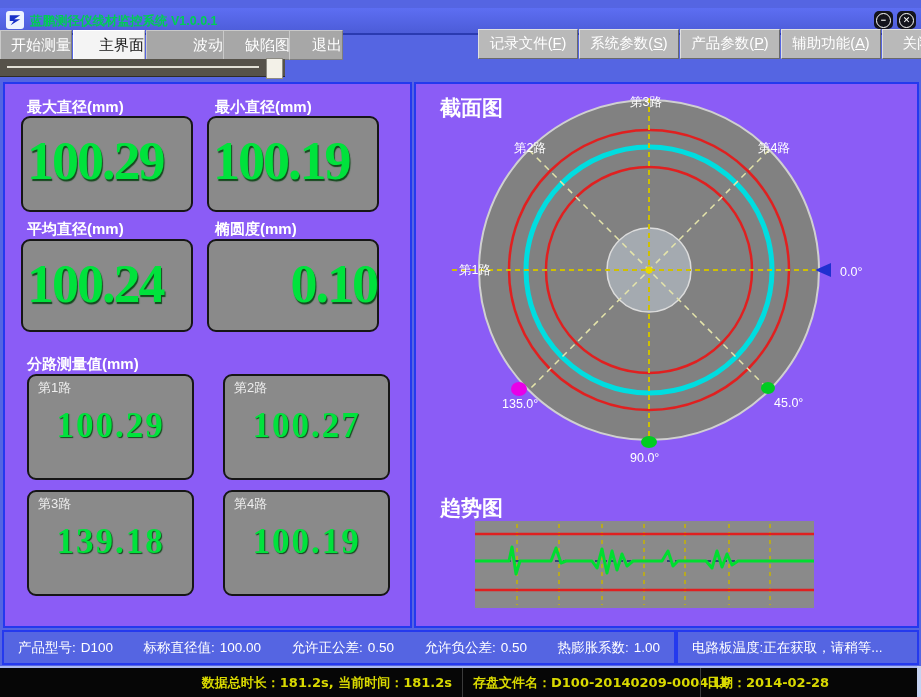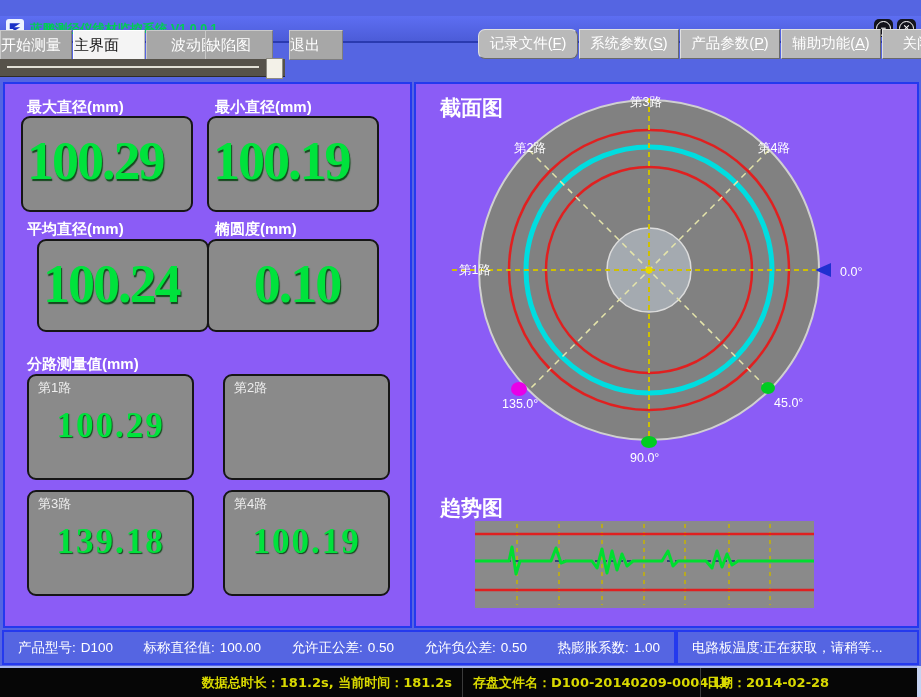--- a/index.html
+++ b/index.html
@@ -1,37 +1,37 @@
 <!DOCTYPE html>
 <html><head>
 <meta charset="utf-8">
 <style>
   html,body{margin:0;padding:0;background:#333;}
   .window{position:relative;width:921px;height:697px;background:#5565e2;overflow:hidden;
           font-family:"Liberation Sans","DejaVu Sans",sans-serif;}
   
-  .titlebar{position:absolute;left:0;top:16px;width:921px;height:25px;
+  .titlebar{position:absolute;left:0;top:8px;width:921px;height:25px;
             background:linear-gradient(#5d6ef2,#4c5cd8);border-bottom:2px solid #2a3ab0;text-align:right;}
   .logo{position:absolute;left:6px;top:3px;width:18px;height:18px;background:#eef3ff;
         border-radius:3px;display:flex;align-items:center;justify-content:center;}
   .title-text{position:absolute;left:30px;top:5px;font-size:12.5px;font-weight:bold;color:#00cd55;white-space:nowrap;}
   .win-btn{position:absolute;top:3px;width:19px;height:18px;background:#14141c;border-radius:5px;
            display:flex;align-items:center;justify-content:center;cursor:default;}
   .win-btn .ring{width:13px;height:13px;border:1.5px solid #fff;border-radius:50%;
                  display:flex;align-items:center;justify-content:center;
                  color:#fff;font-size:9px;line-height:9px;font-weight:bold;}
   .btn-min{right:28px;} .btn-close{right:5px;}
   
   .menu-btn{position:absolute;top:29px;height:28px;background:#b9b9b9;color:#fff;font-size:14.5px;
             text-align:center;line-height:27px;border:1px solid;white-space:nowrap;overflow:hidden;
             border-color:#e0e0e0 #6a6a6a #6a6a6a #e0e0e0;}
   .menu-btn .u{text-decoration:underline;}
   
   .tab{position:absolute;top:30px;height:28px;background:#a7a7a7;color:#fff;font-size:15px;
-       text-align:left;line-height:28px;border:1px solid;white-space:nowrap;overflow:hidden;
+       text-align:right;line-height:28px;border:1px solid;white-space:nowrap;overflow:hidden;
        border-color:#c9c9c9 #7e7e7e #7e7e7e #c9c9c9;}
   .tab.active{background:#f4f4f4;color:#101010;border-color:#fff #bbb #bbb #fff;}
   
   .slider-track{position:absolute;left:0;top:59px;width:285px;height:17px;background:#56524a;
                 border-bottom:1px solid #2f2c26;}
   .slider-line{position:absolute;left:7px;top:66px;width:252px;height:2px;background:#e2e0d6;}
   .slider-handle{position:absolute;left:266px;top:58px;width:15px;height:19px;background:#f3f1e8;
                  border:1px solid #8d8b82;}
   
   .panel{position:absolute;top:82px;height:546px;background:#8b5cf6;border:2px solid #2439ee;box-sizing:border-box;}
@@ -82,73 +82,74 @@
     </div>
     <span class="title-text">蓝鹏测径仪线材监控系统 V1.0.0.1</span>
     <div class="win-btn btn-min">
       <span class="ring">−</span>
     </div>
     <div class="win-btn btn-close">
       <span class="ring">✕</span>
     </div>
   </div>
 
-  <div class="menu-btn" style="left:478px;width:98px;border-radius:7px;">
+  <div class="menu-btn" style="left:478px;width:98px;">
     <span>记录文件(</span><span class="u">F</span><span>)</span>
   </div>
   <div class="menu-btn" style="left:579px;width:98px;">
     <span>系统参数(</span><span class="u">S</span><span>)</span>
   </div>
   <div class="menu-btn" style="left:680px;width:98px;">
     <span>产品参数(</span><span class="u">P</span><span>)</span>
   </div>
   <div class="menu-btn" style="left:781px;width:98px;">
     <span>辅助功能(</span><span class="u">A</span><span>)</span>
   </div>
   <div class="menu-btn" style="left:882px;width:97px;">
     <span>关闭报警</span><span class="u"></span><span></span>
   </div>
 
   <div class="tab" style="left:0;width:70px;">开始测量</div>
   <div class="tab active" style="left:73px;width:70px;">主界面</div>
   <div class="tab" style="left:146px;width:67px;padding-left:24px;">波动图</div>
-  <div class="tab" style="left:205px;width:66px;">缺陷图</div>
+  <div class="tab" style="left:223px;width:66px;">缺陷图</div>
   <div class="tab" style="left:289px;width:52px;">退出</div>
 
   <div class="slider-track"></div>
   <div class="slider-line"></div>
   <div class="slider-handle"></div>
 
   <div class="panel panel-left">
     <span class="readout-label" style="left:22px;top:14px;">最大直径(mm)</span>
     <span class="readout-label" style="left:210px;top:14px;">最小直径(mm)</span>
     <div class="display-box" style="left:16px;top:32px;width:172px;height:96px;">
       <span class="big-val">100.29</span>
     </div>
     <div class="display-box" style="left:202px;top:32px;width:172px;height:96px;">
       <span class="big-val">100.19</span>
     </div>
 
     <span class="readout-label" style="left:22px;top:136px;">平均直径(mm)</span>
     <span class="readout-label" style="left:210px;top:136px;">椭圆度(mm)</span>
-    <div class="display-box" style="left:16px;top:155px;width:172px;height:93px;margin-left:16px;">
+    <div class="display-box" style="left:16px;top:155px;width:172px;height:93px;">
       <span class="big-val">100.24</span>
     </div>
     <div class="display-box" style="left:202px;top:155px;width:172px;height:93px;">
-      <span class="big-val" style="text-align:center;padding-left:8px;">0.10</span>
+      <span class="big-val" style="text-align:right;padding-left:8px;">0.10</span>
     </div>
 
     <span class="readout-label" style="left:22px;top:271px;">分路测量值(mm)</span>
 
     <div class="path-box" style="left:22px;top:290px;width:167px;height:106px;">
       <span class="path-inner-label">第1路</span>
       <span class="path-val">100.29</span>
     </div>
     <div class="path-box" style="left:218px;top:290px;width:167px;height:106px;">
       <span class="path-inner-label">第2路</span>
+      <span class="path-val">100.27</span>
     </div>
     <div class="path-box" style="left:22px;top:406px;width:167px;height:106px;">
       <span class="path-inner-label">第3路</span>
       <span class="path-val">139.18</span>
     </div>
     <div class="path-box" style="left:218px;top:406px;width:167px;height:106px;">
       <span class="path-inner-label">第4路</span>
       <span class="path-val">100.19</span>
     </div>
   </div>

